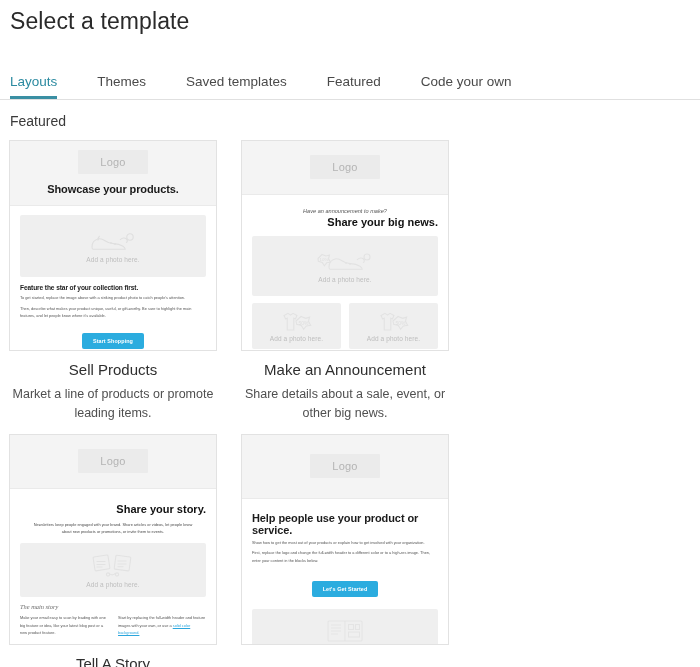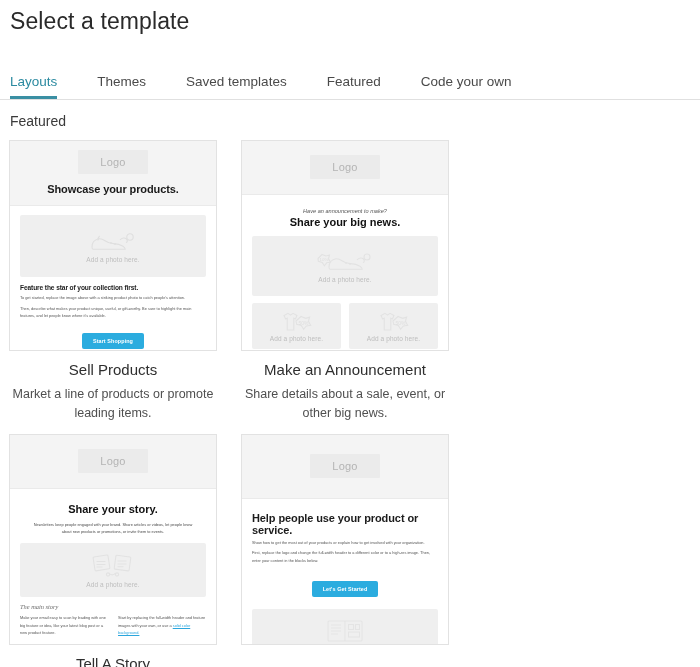--- a/index.html
+++ b/index.html
@@ -110,21 +110,21 @@
     font-size: 5.6px;
     font-style: italic;
     color: #555;
     text-align: center;
     margin: 0 0 2px 0;
   }
   .pv-h1-c {
     font-size: 11px;
     font-weight: bold;
     color: #111;
-    text-align: center;
+    text-align: right;
     margin: 0 0 8px 0;
   }
   .pv-intro {
     font-size: 3.9px;
     line-height: 1.85;
     color: #4a4a4a;
     text-align: center;
     margin: 0 0 8px 0;
     padding: 0 12px;
   }

